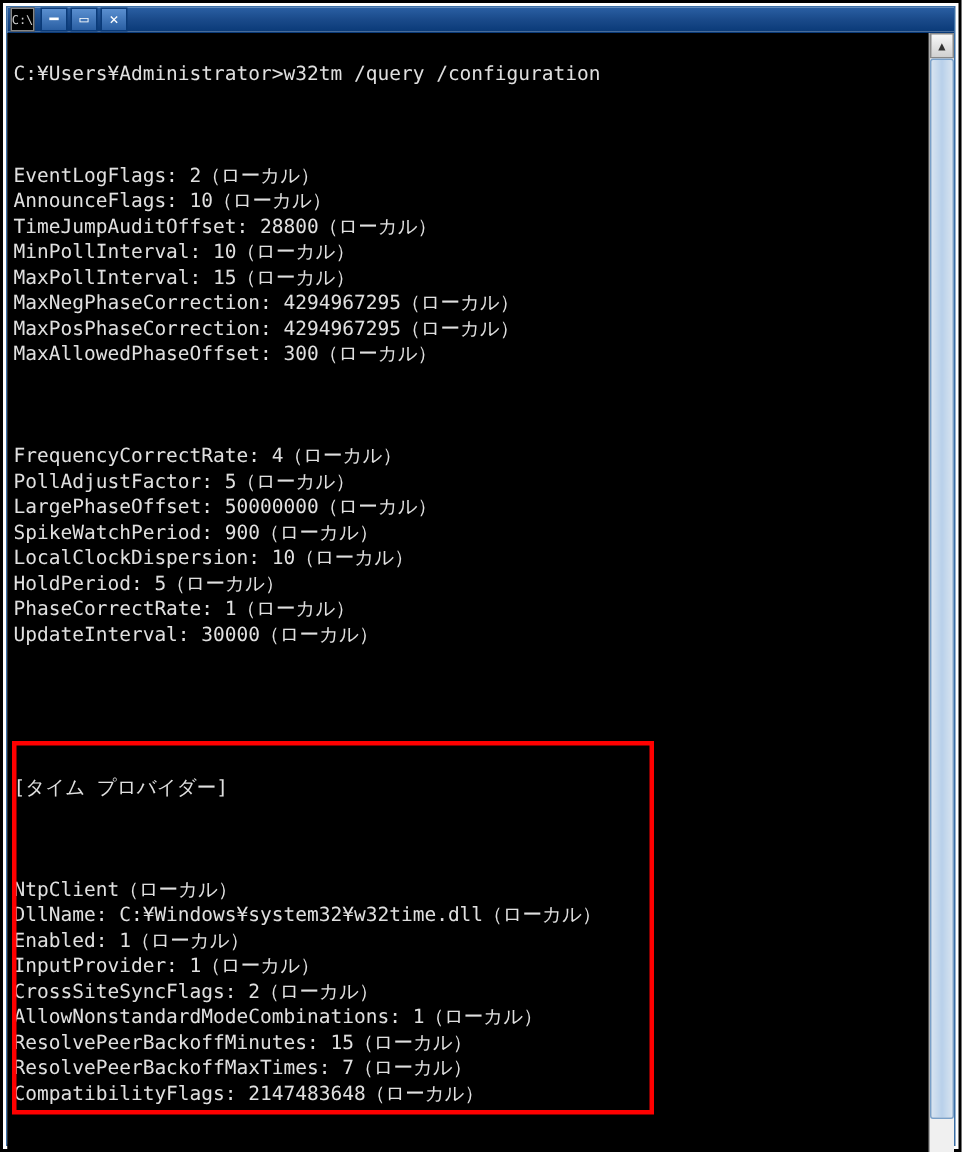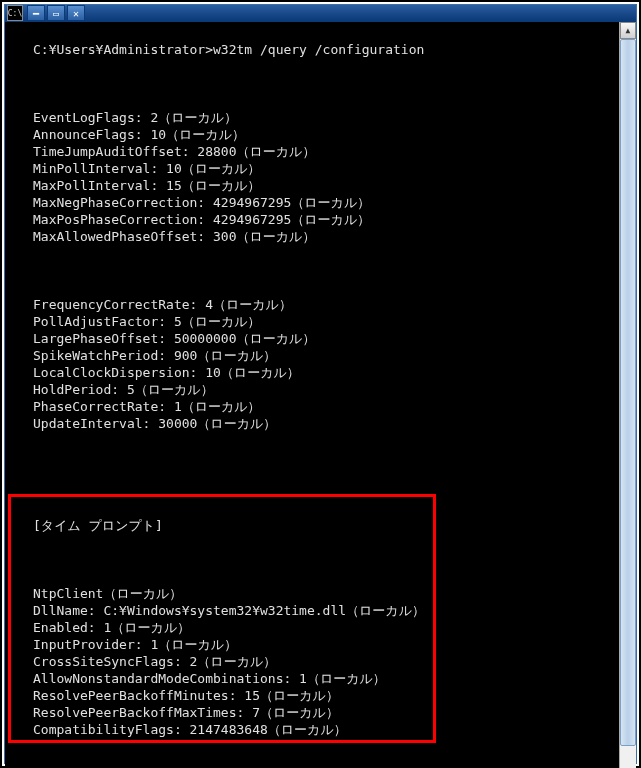--- a/index.html
+++ b/index.html
@@ -122,21 +122,21 @@
     height: 90%;
     background: linear-gradient(to right,#d8e4f0,#b8d0ea,#d8e4f0);
     border: 1px solid #7aa0c8;
     border-radius: 2px;
   }
   .red-box {
     position: absolute;
     border: 3px solid #ff0000;
     pointer-events: none;
   }
-  .line { display:block;margin-left:24px; }
+  .line { display:block; }
 </style>
 </head>
 <body>
 
 <div class="outer-border">
   <div class="window">
     <div class="titlebar">
       <div class="icon">
           <span>C:\</span>
         </div>
@@ -148,21 +148,21 @@
     </div>
     <div class="content-area">
       <div class="terminal">
 <span class="line">C:¥Users¥Administrator&gt;w32tm /query /configuration</span>
 <span class="line"> </span>
 <span id="cfg1"><span class="line">EventLogFlags: 2（ローカル）</span><span class="line">AnnounceFlags: 10（ローカル）</span><span class="line">TimeJumpAuditOffset: 28800（ローカル）</span><span class="line">MinPollInterval: 10（ローカル）</span><span class="line">MaxPollInterval: 15（ローカル）</span><span class="line">MaxNegPhaseCorrection: 4294967295（ローカル）</span><span class="line">MaxPosPhaseCorrection: 4294967295（ローカル）</span><span class="line">MaxAllowedPhaseOffset: 300（ローカル）</span></span>
 <span class="line"> </span>
 <span id="cfg2"><span class="line">FrequencyCorrectRate: 4（ローカル）</span><span class="line">PollAdjustFactor: 5（ローカル）</span><span class="line">LargePhaseOffset: 50000000（ローカル）</span><span class="line">SpikeWatchPeriod: 900（ローカル）</span><span class="line">LocalClockDispersion: 10（ローカル）</span><span class="line">HoldPeriod: 5（ローカル）</span><span class="line">PhaseCorrectRate: 1（ローカル）</span><span class="line">UpdateInterval: 30000（ローカル）</span></span>
 <span class="line"> </span>
 <span class="line"> </span>
-<span class="line">[タイム プロンプト]</span>
+<span class="line">[タイム プロバイダー]</span>
 <span class="line"> </span>
 <span id="ntpc"><span class="line">NtpClient（ローカル）</span><span class="line">DllName: C:¥Windows¥system32¥w32time.dll（ローカル）</span><span class="line">Enabled: 1（ローカル）</span><span class="line">InputProvider: 1（ローカル）</span><span class="line">CrossSiteSyncFlags: 2（ローカル）</span><span class="line">AllowNonstandardModeCombinations: 1（ローカル）</span><span class="line">ResolvePeerBackoffMinutes: 15（ローカル）</span><span class="line">ResolvePeerBackoffMaxTimes: 7（ローカル）</span><span class="line">CompatibilityFlags: 2147483648（ローカル）</span></span>
 
 
         <div class="red-box" id="redbox" style="top: 472px; left: 3px; width: 428px; height: 249px;"></div>
       </div>
       <div class="scrollbar">
         <div class="scroll-arrow">▲</div>
         <div class="scroll-track">
           <div class="scroll-thumb"></div>

